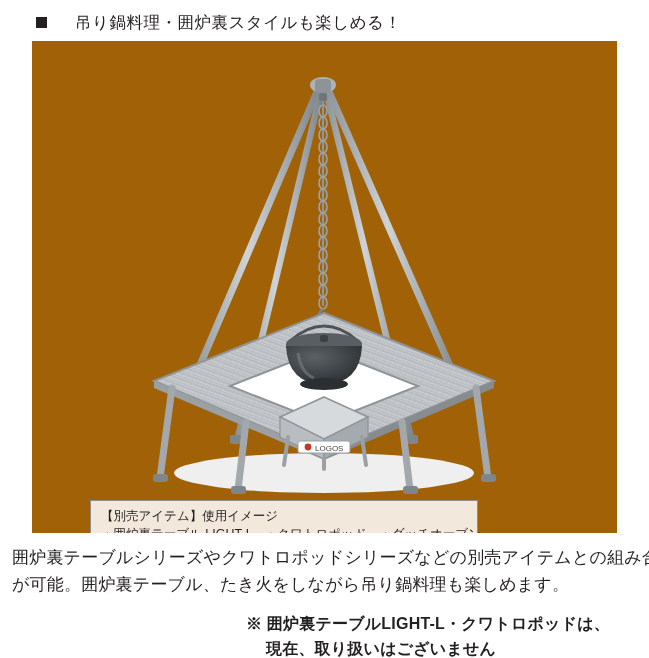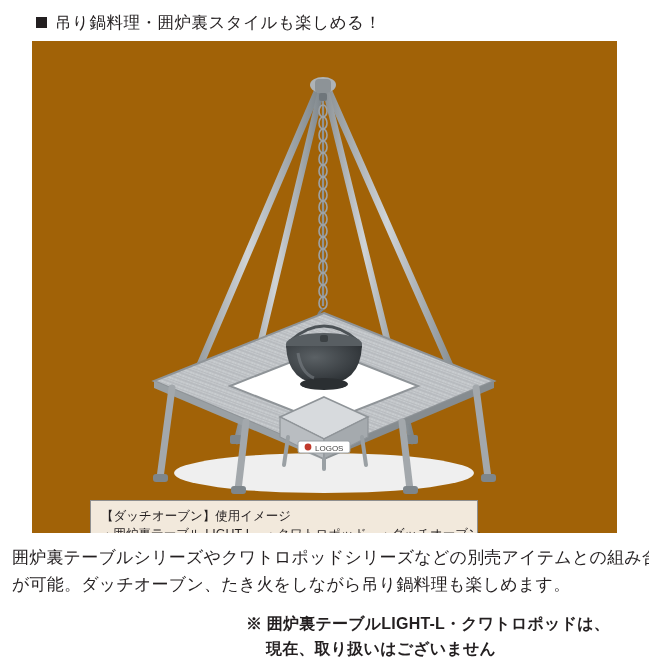--- a/index.html
+++ b/index.html
@@ -17,21 +17,21 @@
   .page {
     position: relative;
     width: 649px;
     height: 658px;
   }
 
   
   .heading {
     display: flex;
     align-items: center;
-    gap: 8px;
+    gap: 28px;
     padding: 13px 0 0 36px;
   }
   .heading-marker {
     width: 11px;
     height: 11px;
     background: #231f20;
     flex: 0 0 auto;
     display: block;
   }
   .heading-text {
@@ -246,28 +246,28 @@
 
           <path d="M254 305 q2 38 38 38 q36 0 38 -38 z" fill="url(#potGrad)"></path>
           <ellipse cx="292" cy="343" rx="24" ry="6" fill="#2b2f32"></ellipse>
 
           <path d="M266 312 q3 20 16 25" stroke="#7d8489" stroke-width="3" fill="none" opacity="0.55"></path>
         </g>
       </svg>
     </div>
 
     <div class="caption-box">
-      <div class="caption-line">【ダッチオーブン】使用イメージ</div>
+      <div class="caption-line">【別売アイテム】使用イメージ</div>
       <div class="caption-line">・囲炉裏テーブル LIGHT-L　・クワトロポッド　・ダッチオーブン</div>
     </div>
   </div>
 
   <div class="body-copy">
     <div>囲炉裏テーブルシリーズやクワトロポッドシリーズなどの別売アイテムとの組み合わせ</div>
-    <div>が可能。ダッチオーブン、たき火をしながら吊り鍋料理も楽しめます。</div>
+    <div>が可能。囲炉裏テーブル、たき火をしながら吊り鍋料理も楽しめます。</div>
   </div>
 
   <div class="note">
     <div>※ 囲炉裏テーブルLIGHT-L・クワトロポッドは、</div>
     <div class="note-indent">現在、取り扱いはございません</div>
   </div>
 
 </div>
 
 </body></html>

